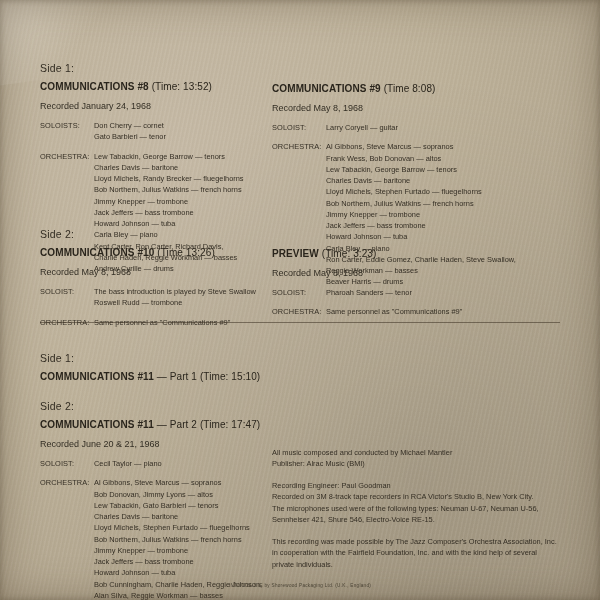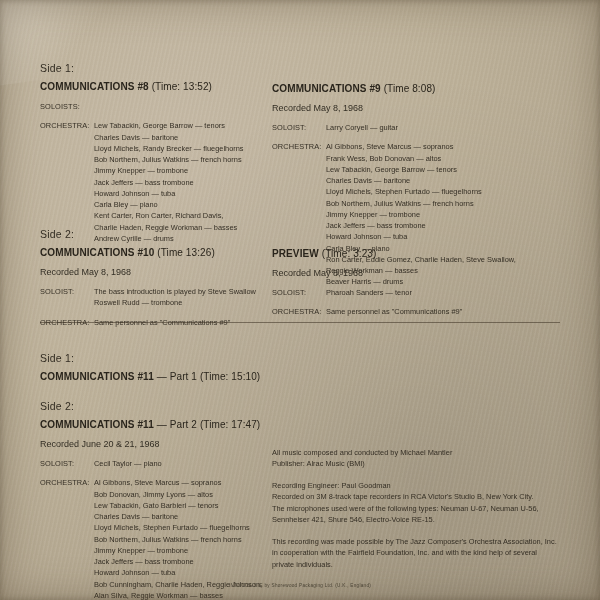--- a/index.html
+++ b/index.html
@@ -120,23 +120,28 @@
 <div class="corner-crease"></div>
 
 <div class="content">
 
   <div class="col-left" style="top:62px;">
     <div class="side-head">Side 1:</div>
     <div class="track-title">
       <span>COMMUNICATIONS #8</span>
       <span class="time">(Time: 13:52)</span>
     </div>
+    <div class="rec-date">Recorded January 24, 1968</div>
 
     <div class="credit-block">
       <div class="credit-label">SOLOISTS:</div>
+      <div class="credit-lines">
+        <div>Don Cherry — cornet</div>
+        <div>Gato Barbieri — tenor</div>
+      </div>
     </div>
 
     <div class="credit-block">
       <div class="credit-label">ORCHESTRA:</div>
       <div class="credit-lines">
         <div>Lew Tabackin, George Barrow — tenors</div>
         <div>Charles Davis — baritone</div>
         <div>Lloyd Michels, Randy Brecker — fluegelhorns</div>
         <div>Bob Northern, Julius Watkins — french horns</div>
         <div>Jimmy Knepper — trombone</div>

